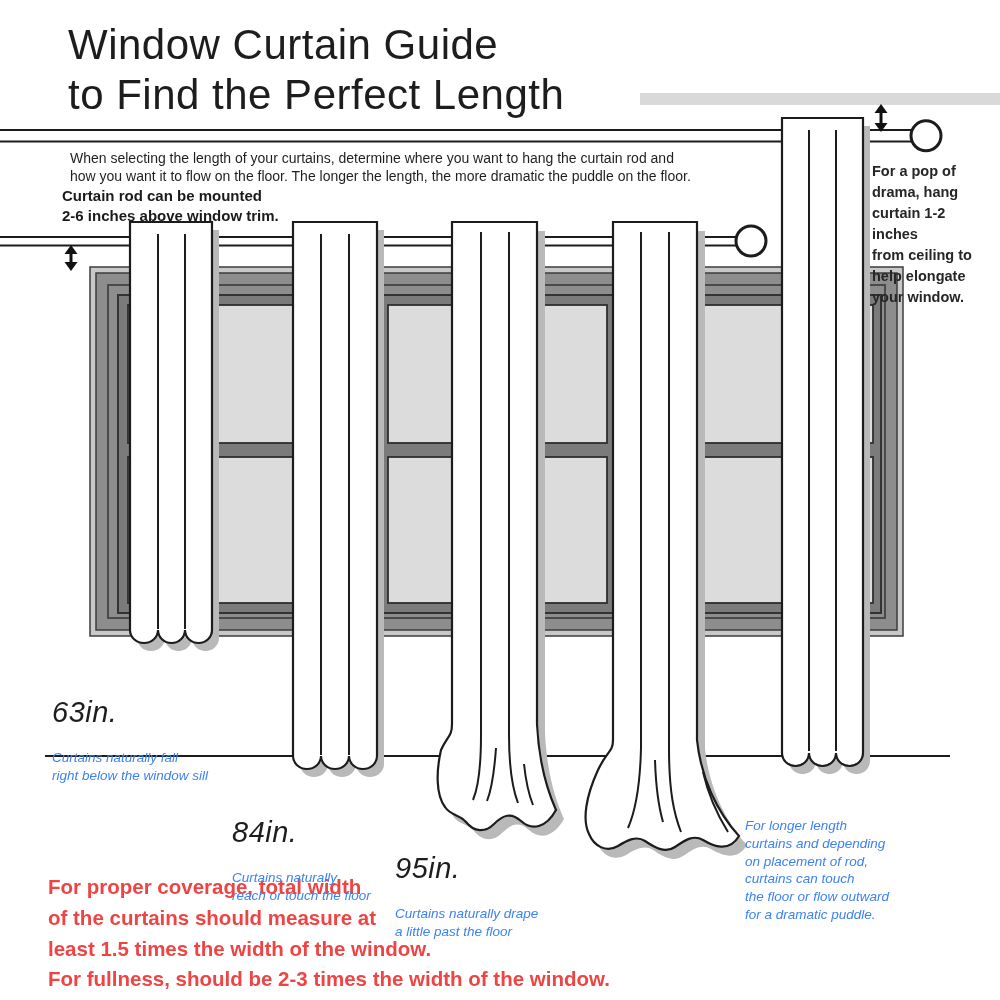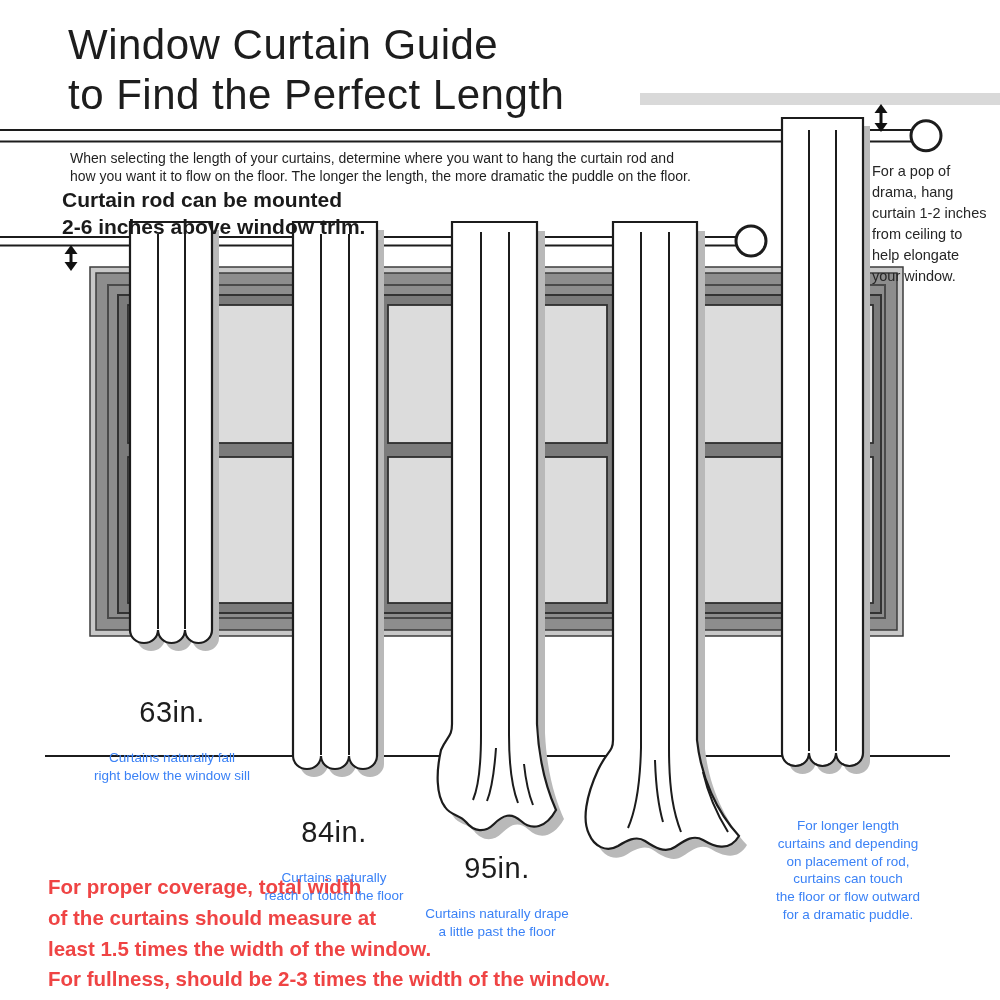--- a/index.html
+++ b/index.html
@@ -3,25 +3,25 @@
 <meta charset="utf-8">
 <style>
   html,body{margin:0;padding:0;background:#fff;}
   #page{position:relative;width:1000px;height:1000px;background:#fff;overflow:hidden;
         font-family:"Liberation Sans",sans-serif;color:#1f1f1f;}
   #diagram{position:absolute;left:0;top:0;width:1000px;height:1000px;}
   .abs{position:absolute;white-space:pre-line;}
   .title{left:68px;top:20px;font-size:42px;line-height:1.2;font-weight:400;
          color:#1d1d1d;letter-spacing:.5px;}
   .intro{left:70px;top:149px;font-size:14px;line-height:1.3;color:#1f1f1f;}
-  .rod-note{left:62px;top:186px;font-size:21px;line-height:1.3;font-weight:700;color:#1a1a1a;}
+  .rod-note{left:62px;top:186px;font-size:15px;line-height:1.3;font-weight:700;color:#1a1a1a;}
   .ceiling-note{left:872px;top:161px;width:120px;font-size:14.5px;line-height:1.45;
-                font-weight:400;color:#262626;}
+                font-weight:700;color:#262626;}
   .footer{left:48px;top:872px;font-size:20.5px;line-height:1.5;font-weight:700;color:#ef4444;}
-  .curtain-label{text-align:center;}
+  .curtain-label{text-align:left;font-style:italic;}
   .curtain-label .size{font-size:29px;font-weight:400;color:#1d1d1d;letter-spacing:.5px;}
   .curtain-label .desc{margin-top:2px;font-size:13.5px;line-height:1.32;color:#3b82f6;white-space:pre-line;}
   .lbl1{left:52px;top:678px;width:240px;}
   .lbl2{left:232px;top:798px;width:204px;}
   .lbl3{left:395px;top:834px;width:204px;}
   .lbl4{left:543px;top:866px;width:224px;}
   .lbl5{left:745px;top:797px;width:206px;}
 </style>
 </head>
 <body>

